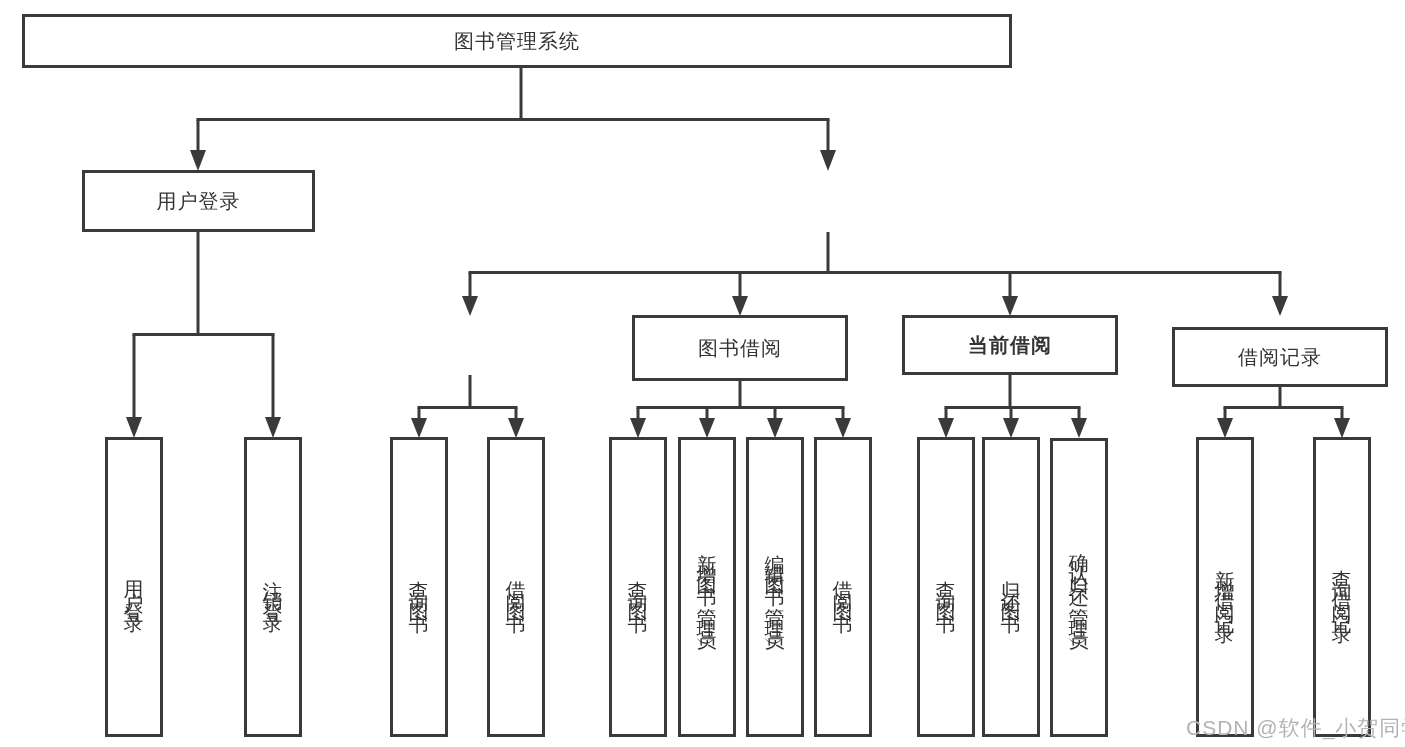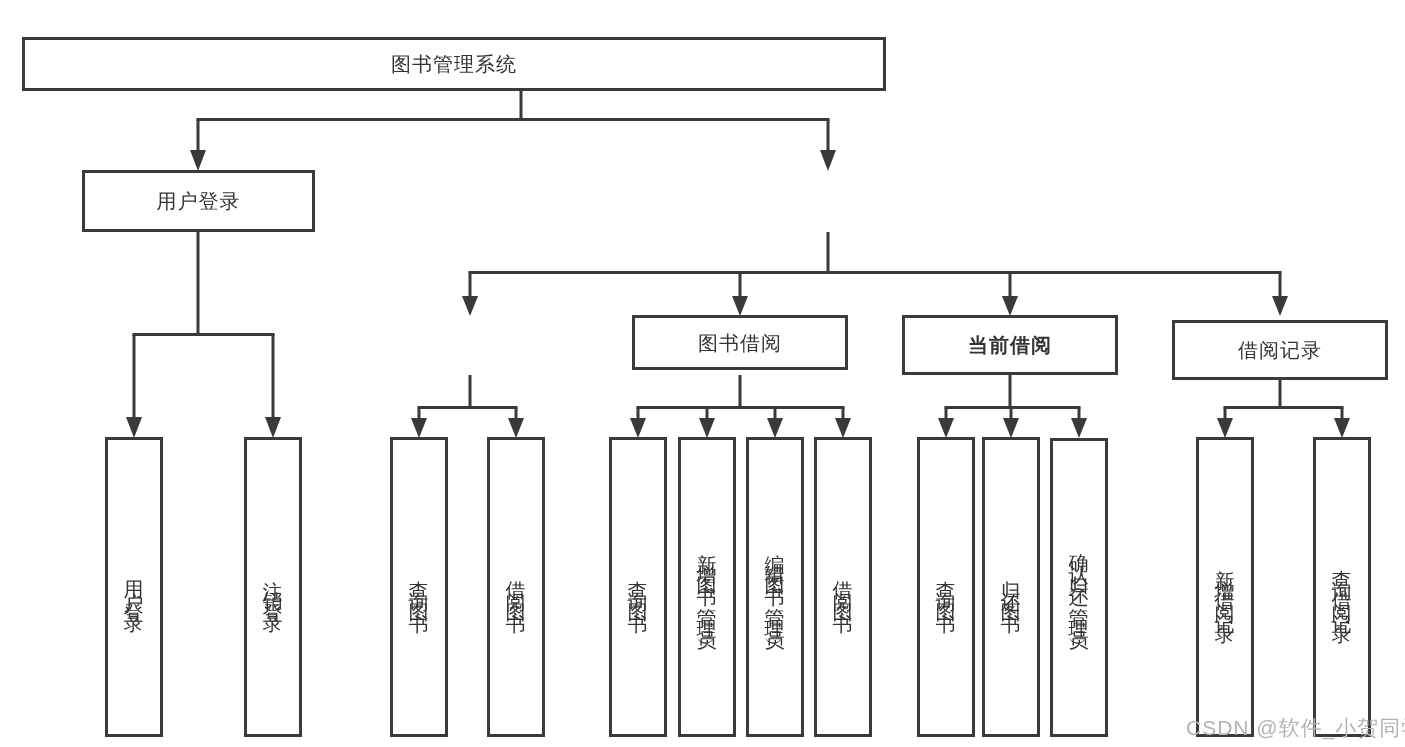--- a/index.html
+++ b/index.html
@@ -126,35 +126,35 @@
       <polygon points="767,418 783,418 775,438"></polygon>
       <polygon points="835,418 851,418 843,438"></polygon>
       <polygon points="938,418 954,418 946,438"></polygon>
       <polygon points="1003,418 1019,418 1011,438"></polygon>
       <polygon points="1071,418 1087,418 1079,438"></polygon>
       <polygon points="1217,418 1233,418 1225,438"></polygon>
       <polygon points="1334,418 1350,418 1342,438"></polygon>
     </g>
   </svg>
 
-  <div class="node" style="left:22px; top:14px; width:864px; height:54px;margin-top:23px;">
+  <div class="node" style="left:22px; top:14px; width:990px; height:54px;">
     <span class="lbl">图书管理系统</span>
   </div>
 
   <div class="node" style="left:82px; top:170px; width:233px; height:62px;">
     <span class="lbl">用户登录</span>
   </div>
 
-  <div class="node" style="left:632px; top:315px; width:216px; height:55px;">
+  <div class="node" style="left:632px; top:315px; width:216px; height:66px;">
     <span class="lbl">图书借阅</span>
   </div>
   <div class="node" style="left:902px; top:315px; width:216px; height:60px;font-weight:bold;">
     <span class="lbl">当前借阅</span>
   </div>
-  <div class="node" style="left:1172px; top:320px; width:216px; height:60px;">
+  <div class="node" style="left:1172px; top:327px; width:216px; height:60px;">
     <span class="lbl">借阅记录</span>
   </div>
 
   <div class="node vnode" style="left:105px; top:437px; width:58px; height:300px;">
     <span class="lbl">用户登录</span>
   </div>
   <div class="node vnode" style="left:244px; top:437px; width:58px; height:300px;">
     <span class="lbl">注销登录</span>
   </div>
 

